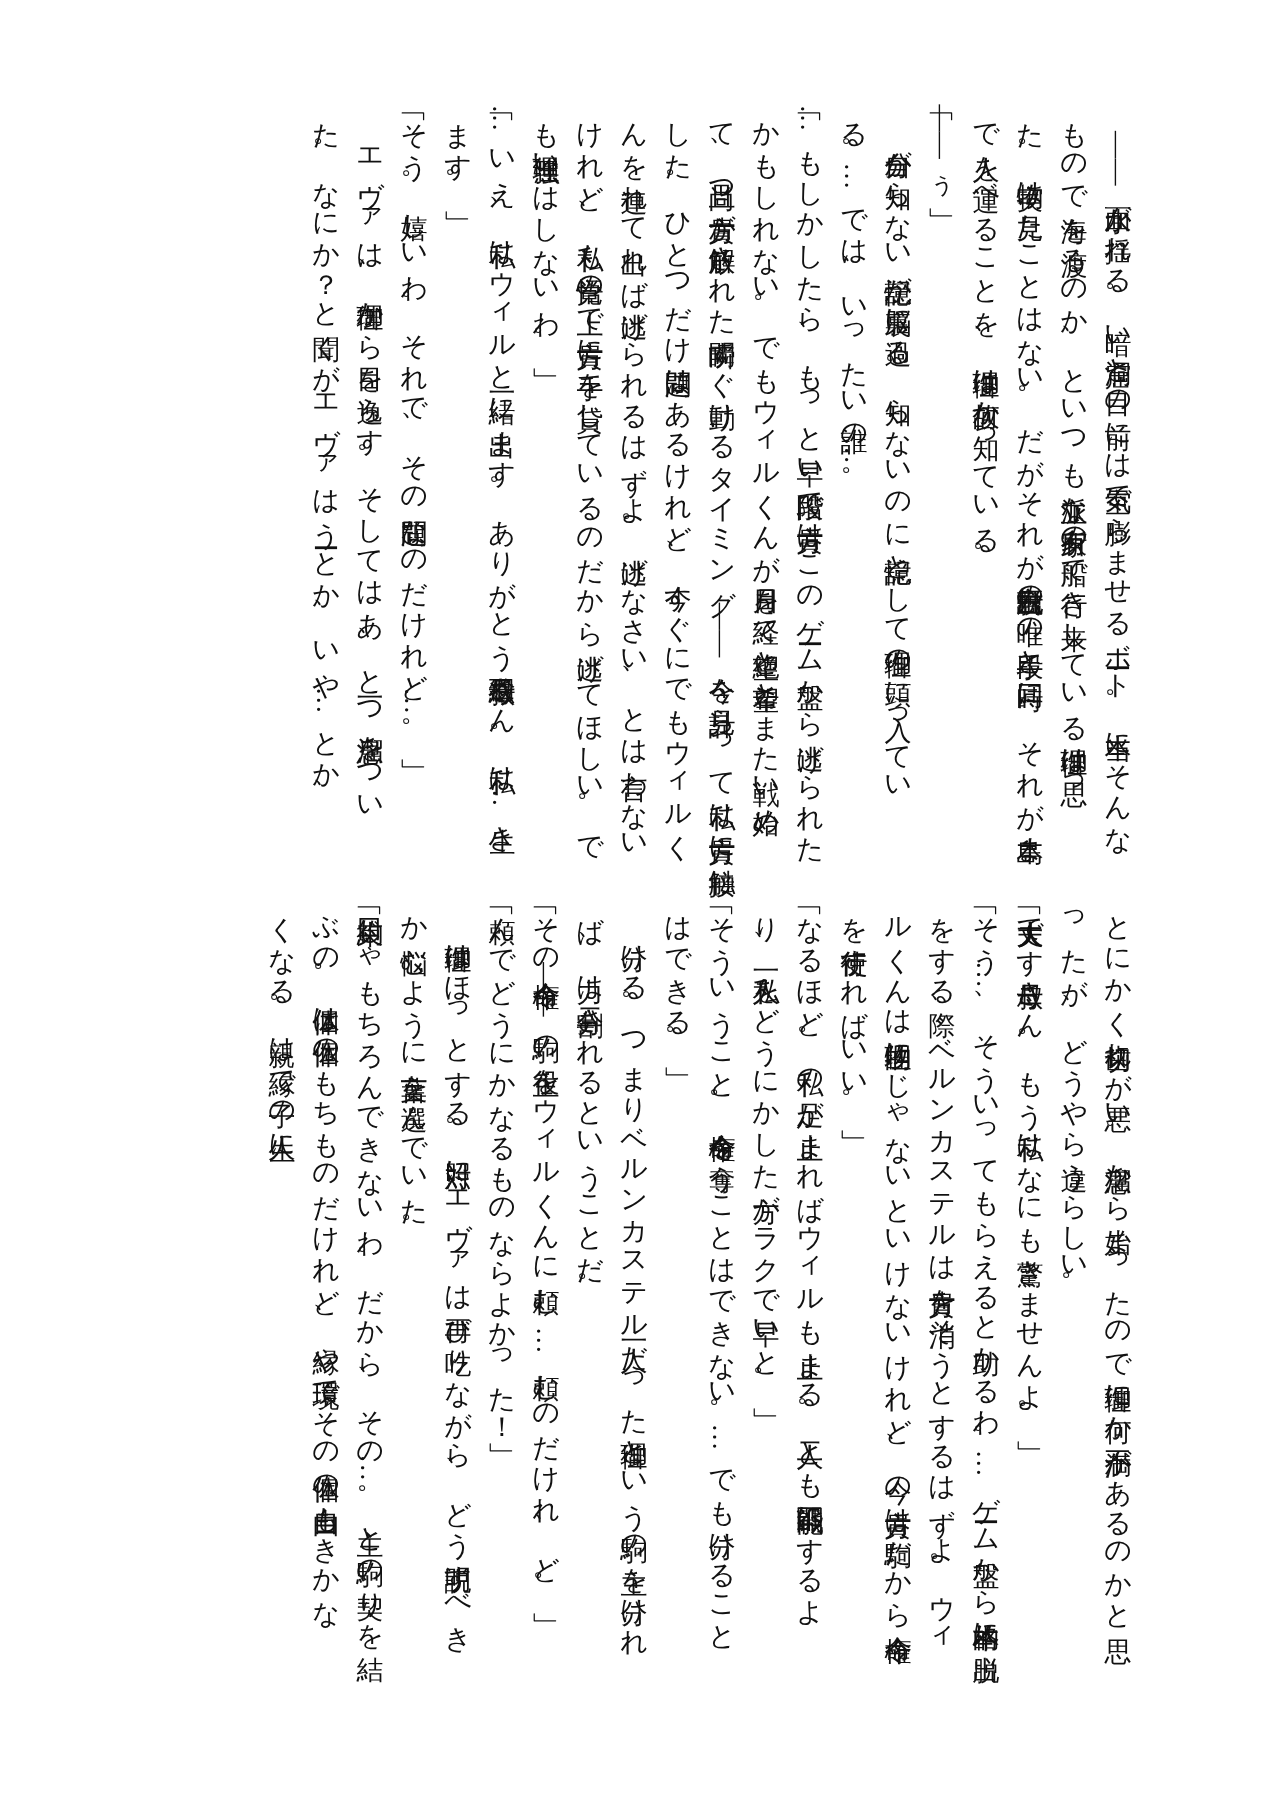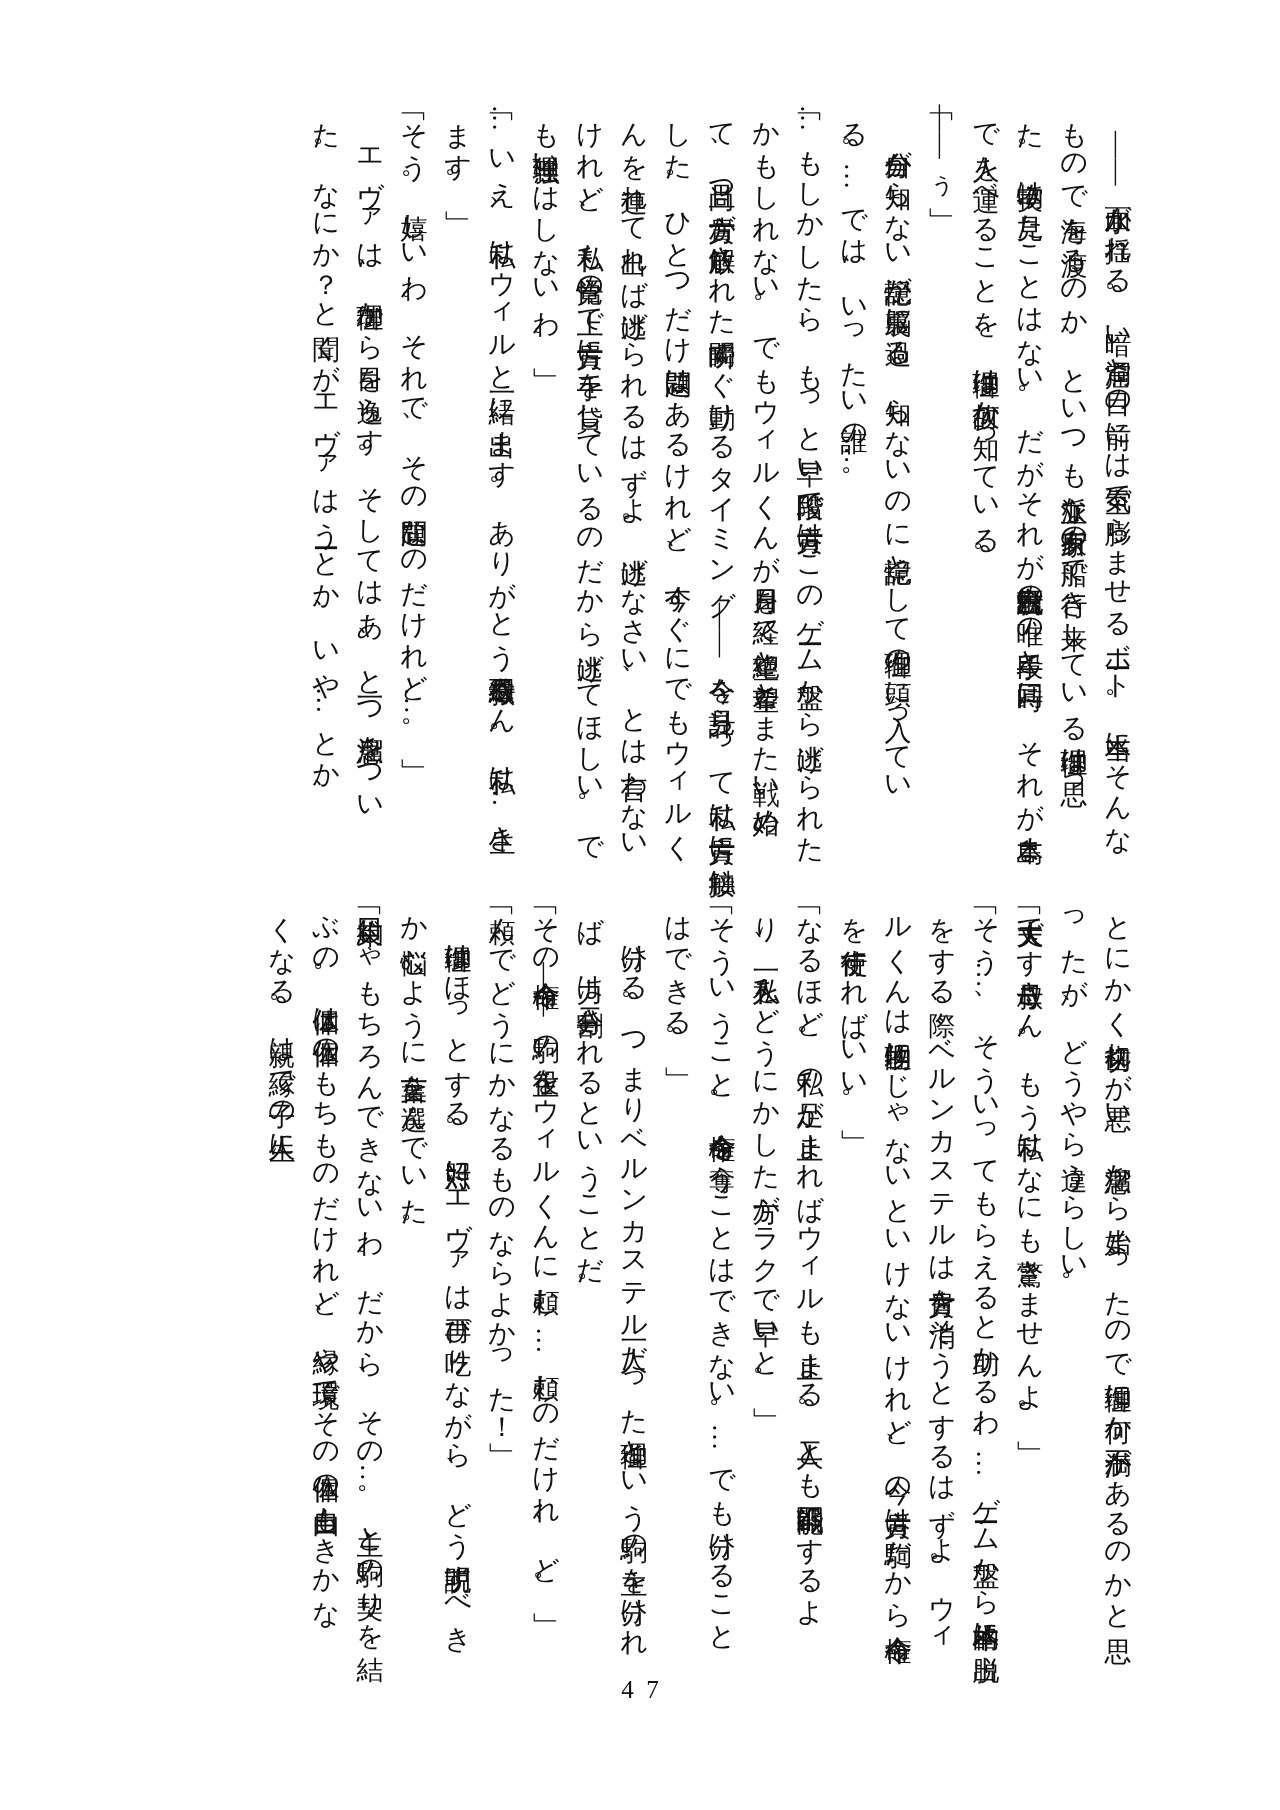--- a/index.html
+++ b/index.html
@@ -75,15 +75,14 @@
       <p class="para">「そう…、そういってもらえると助かるわ。…ゲーム盤から本格的に脱出をする際、ベルンカステルは貴方を消そうとするはずよ。ウィルくんは物理的にじゃないといけないけれど、今の貴方は駒だから命令権を行使すればいい。」</p>
       <p class="para">「なるほど。私の足が止まればウィルも止まる。二人とも戦闘不能にするより、私一人をどうにかした方がラクで早いと。」</p>
       <p class="para">「そういうこと。命令権を奪うことはできない。…でも分けることはできる。」</p>
       <p class="para indent">分ける。つまりベルンカステル一人だった理御という駒の主を分ければ、力は二分割されるということだ。</p>
       <p class="para">「その命令権――駒の主役をウィルくんに頼む。…頼むのだけれ、ど。」</p>
       <p class="para">「頼んでどうにかなるものならよかった！」</p>
       <p class="para indent">理御はほっとする。対照にエヴァは再び吃りながら、どう説明すべきか悩むように言葉を選んでいた。</p>
       <p class="para">「口約束じゃもちろんできないわ。だから、その…。主と駒の契りを結ぶの。個体は個体のもちものだけれど、縁や環境でその個体の自由もきかなくなる。親は縁で子の人生に</p>
     </div>
 
-  <div id="page-number">47</div>
 
 </div>
 
 </body></html>

